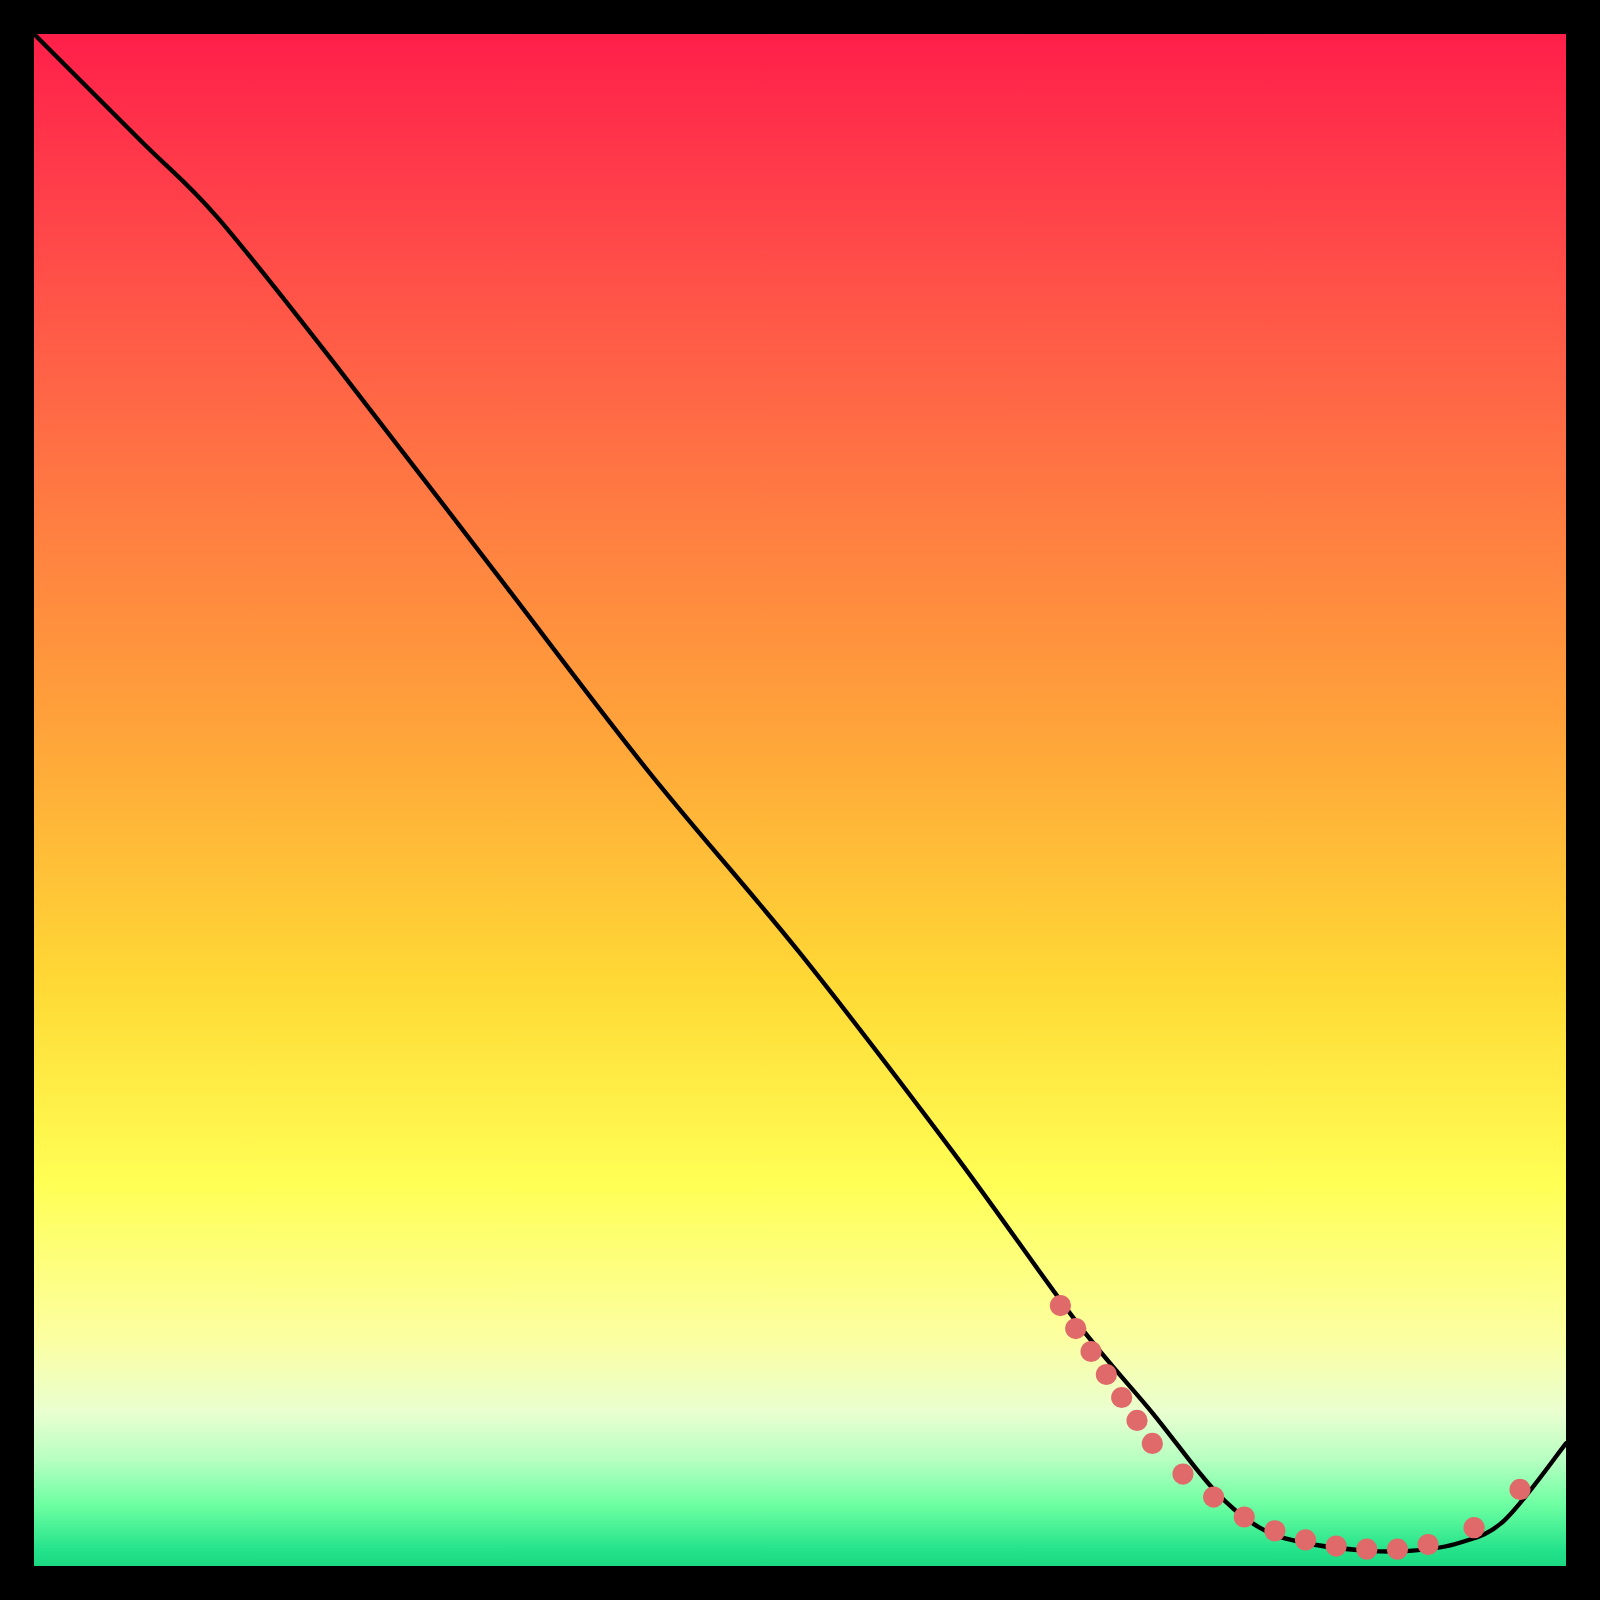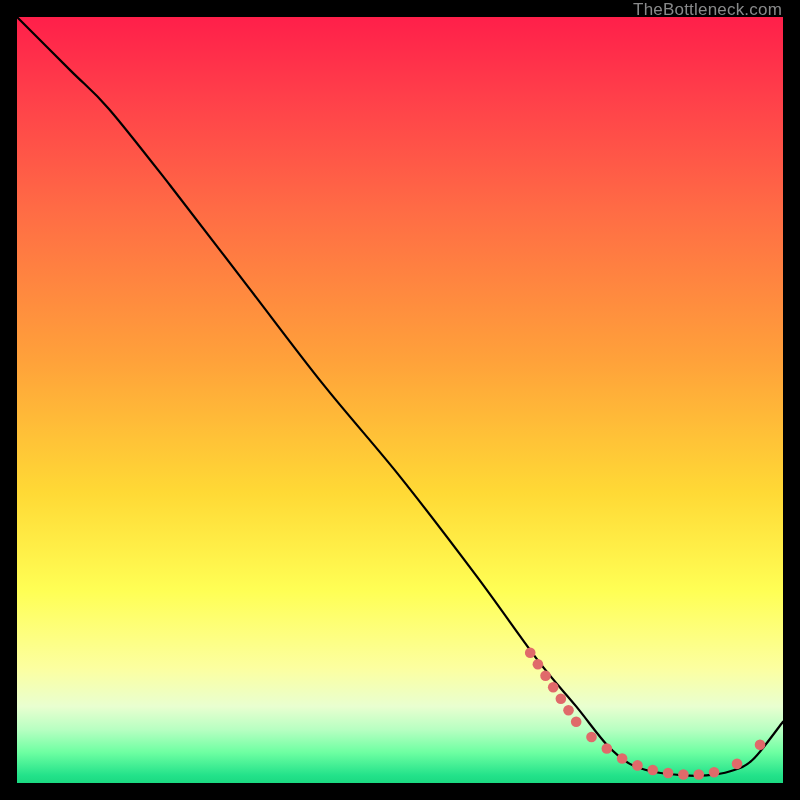--- a/index.html
+++ b/index.html
@@ -82,15 +82,14 @@
           <circle cx="666.42" cy="757.574" r="5.3" fill="#e06a6a"></circle>
           <circle cx="681.74" cy="757.574" r="5.3" fill="#e06a6a"></circle>
           <circle cx="697.0600000000001" cy="755.276" r="5.3" fill="#e06a6a"></circle>
           <circle cx="720.04" cy="746.85" r="5.3" fill="#e06a6a"></circle>
           <circle cx="743.02" cy="727.7" r="5.3" fill="#e06a6a"></circle>
         </g>
     </svg>
 
   </div>
 
-  <div class="watermark">TheBottleneck.com</div>
 
 </div>
 
 </body></html>

